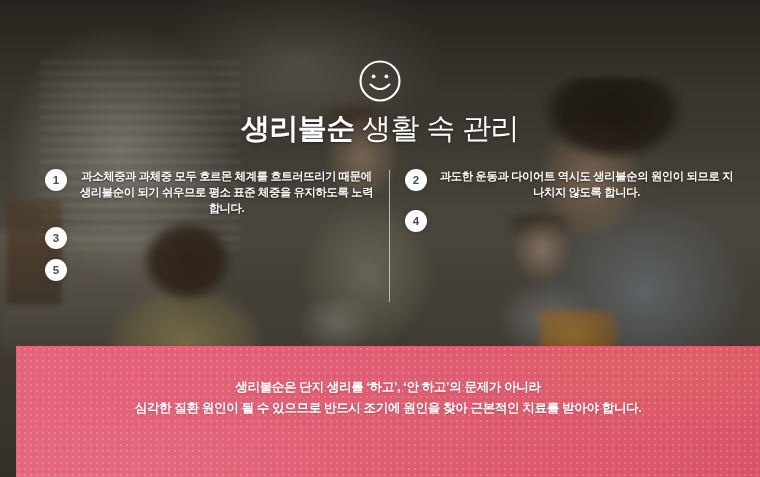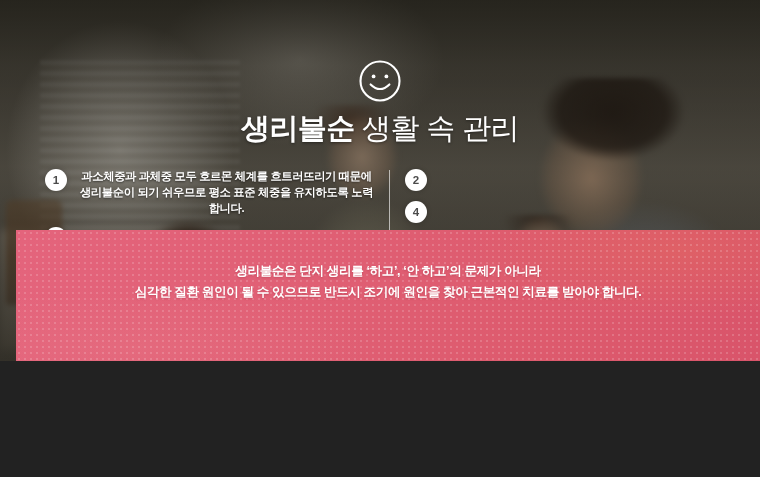--- a/index.html
+++ b/index.html
@@ -4,21 +4,21 @@
 <title>생리불순 생활 속 관리</title>
 <style>
   html, body {
     margin: 0;
     padding: 0;
     background: #222;
   }
   #infographic {
     position: relative;
     width: 760px;
-    height: 361px;
+    height: 477px;
     overflow: hidden;
     font-family: "Liberation Sans", "DejaVu Sans", sans-serif;
     background: #3a382f;
     user-select: none;
   }
 
   
   .photo-layer {
     position: absolute;
     inset: 0;
@@ -283,20 +283,21 @@
       <div class="tip">
         <div class="badge">5</div>
       </div>
     </div>
 
     <div class="divider"></div>
 
     <div class="col col-right">
       <div class="tip">
         <div class="badge">2</div>
+        <div class="tip-text">과도한 운동과 다이어트 역시도 생리불순의 원인이 되므로 지나치지 않도록 합니다.</div>
       </div>
       <div class="tip">
         <div class="badge">4</div>
       </div>
     </div>
 
   </div>
 
   <div class="footer">
     <div class="footer-glow"></div>

